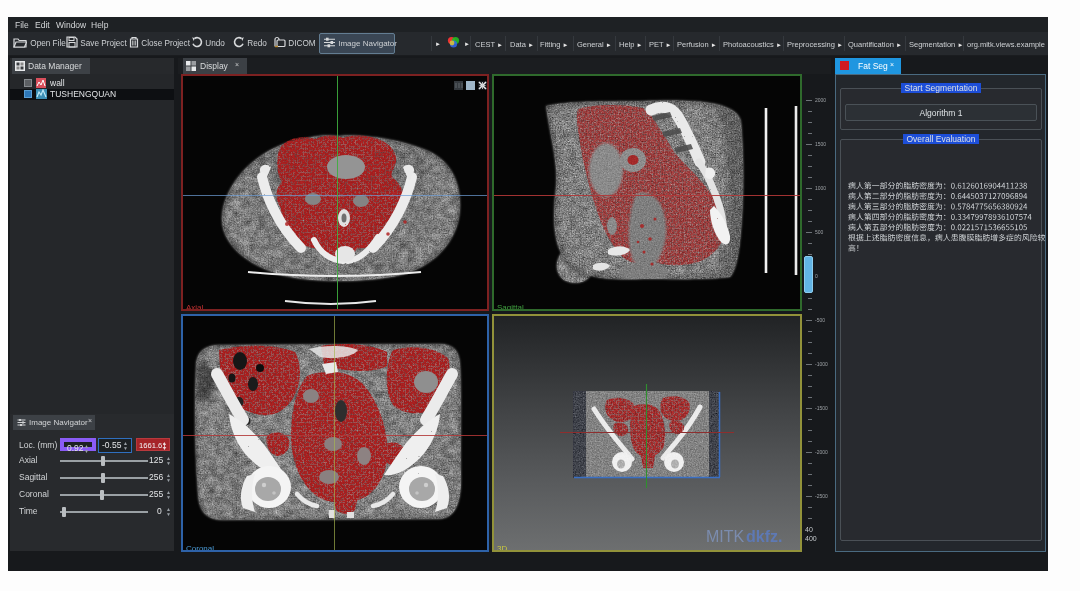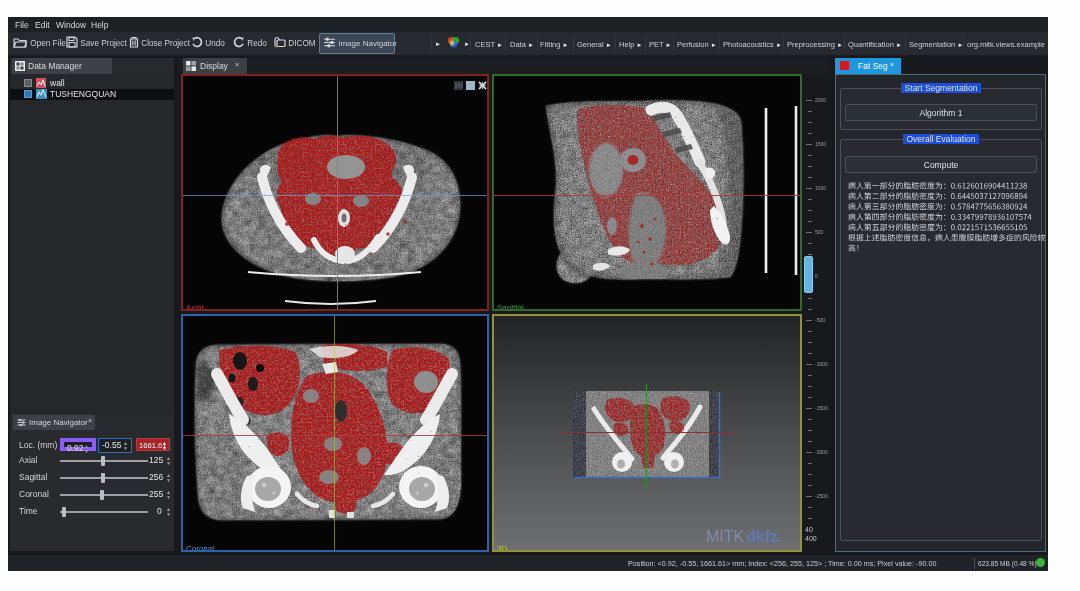--- a/index.html
+++ b/index.html
@@ -10,21 +10,21 @@
 #menubar { position:absolute; left:0; top:0; width:1040px; height:15px; background:#1e2124; color:#d4d6d8; font-size:8.5px; }
 #menubar span { position:absolute; top:3px; }
 
 #toolbar { position:absolute; left:0; top:15px; width:1040px; height:24px; background:#26292d; border-bottom:1px solid #1a1c1f; color:#ced1d4; font-size:8.2px; }
 .tbtn { position:absolute; top:3px; height:17px; line-height:17px; white-space:nowrap; }
 .tsep { position:absolute; top:4px; width:1px; height:15px; background:#404449; opacity:.6; }
 .arr { font-size:6px; color:#e8e8e8; }
 #inavbtn { position:absolute; left:311px; top:1px; width:76px; height:21px; background:#3a4654; border:1px solid #637d92; border-radius:2px; }
 
 #dmpanel { position:absolute; left:2px; top:41px; width:164px; height:372px; background:#27292c; }
-#dmtab { position:absolute; left:2px; top:0px; width:100px; height:16px; background:#3d4146; color:#d8dadc; font-size:8.5px; }
+#dmtab { position:absolute; left:2px; top:0px; width:78px; height:16px; background:#3d4146; color:#d8dadc; font-size:8.5px; }
 #dmbody { position:absolute; left:0; top:16px; width:164px; height:356px; background:#25272a; }
 .treerow { position:absolute; left:0; width:164px; height:11px; color:#e2e4e6; font-size:8.5px; }
 
 #inpanel { position:absolute; left:2px; top:397px; width:164px; height:137px; background:#282a2d; color:#d2d4d6; font-size:8.5px; }
 #intab { position:absolute; left:3px; top:1px; width:82px; height:15px; background:#3d4146; }
 .inrow { position:absolute; left:9px; height:12px; }
 .slider-track { position:absolute; height:2px; background:#9aa0a4; top:5px; }
 .slider-handle { position:absolute; width:4px; height:10px; background:#b9bdc0; top:1px; border-radius:1px; }
 .spinud { position:absolute; width:7px; font-size:5px; color:#9aa0a6; line-height:4.5px; }
 
@@ -562,21 +562,20 @@
     <span style="position:absolute;left:23px;top:3px">Fat Seg</span>
     <span style="position:absolute;left:55px;top:3px;font-size:7px">×</span>
   </div>
   <div id="rpanel">
     <div class="group" style="top:13px;height:42px">
       <div class="gtitle"><span>Start Segmentation</span></div>
       <div class="gbtn" style="top:15px">Algorithm 1</div>
     </div>
     <div class="group" style="top:64px;height:402px">
       <div class="gtitle"><span>Overall Evaluation</span></div>
-      <div class="gbtn" style="top:16px">Compute</div>
       <div id="cntext" style="top:41px;height:76px">
           <svg width="200" height="76" style="position:absolute;left:0;top:0" fill="#d9dde0">
             <defs>
               <path id="q0" d="M49 619C83 559 115 480 126 430L186 461C175 511 141 587 105 645ZM339 402V-80H408V337H585C578 257 548 165 421 104C436 92 457 68 467 53C554 100 602 159 628 220C684 167 744 104 775 62L825 103C787 152 710 228 647 282C651 301 654 319 655 337H849V6C849 -7 845 -10 831 -11C817 -12 770 -12 716 -10C726 -29 738 -58 741 -77C811 -77 857 -77 885 -65C914 -53 921 -32 921 5V402H657V505H949V571H316V505H587V402ZM522 827C534 796 546 759 556 727H203V429C203 400 202 368 200 336C137 304 78 273 34 254L60 185L193 261C178 158 143 53 62 -30C77 -40 105 -66 116 -80C254 58 274 272 274 428V658H959V727H644C633 761 616 807 601 842Z"></path>
               <path id="q1" d="M457 837C454 683 460 194 43 -17C66 -33 90 -57 104 -76C349 55 455 279 502 480C551 293 659 46 910 -72C922 -51 944 -25 965 -9C611 150 549 569 534 689C539 749 540 800 541 837Z"></path>
               <path id="q2" d="M168 401C160 329 145 240 131 180H398C315 93 188 17 70 -22C87 -36 108 -63 119 -81C238 -34 369 51 457 151V-80H531V180H821C811 89 800 50 786 36C778 29 768 28 750 28C732 27 685 28 636 33C647 14 656 -15 657 -36C709 -39 758 -39 783 -37C812 -35 830 -29 847 -12C873 13 886 74 900 214C901 224 902 244 902 244H531V337H868V558H131V494H457V401ZM231 337H457V244H217ZM531 494H795V401H531ZM212 845C177 749 117 658 46 598C65 589 95 572 109 561C147 597 184 643 216 696H271C292 656 312 607 321 575L387 599C380 624 364 662 346 696H507V754H249C261 778 272 803 281 828ZM598 845C572 753 525 665 464 607C483 598 515 579 530 568C561 602 591 646 617 696H685C718 657 749 607 763 574L828 602C816 628 793 664 767 696H947V754H644C654 778 663 803 670 828Z"></path>
               <path id="q3" d="M44 431V349H960V431Z"></path>
               <path id="q4" d="M141 628C168 574 195 502 204 455L272 475C263 521 236 591 206 645ZM627 787V-78H694V718H855C828 639 789 533 751 448C841 358 866 284 866 222C867 187 860 155 840 143C829 136 814 133 799 132C779 132 751 132 722 135C734 114 741 83 742 64C771 62 803 62 828 65C852 68 874 74 890 85C923 108 936 156 936 215C936 284 914 363 824 457C867 550 913 664 948 757L897 790L885 787ZM247 826C262 794 278 755 289 722H80V654H552V722H366C355 756 334 806 314 844ZM433 648C417 591 387 508 360 452H51V383H575V452H433C458 504 485 572 508 631ZM109 291V-73H180V-26H454V-66H529V291ZM180 42V223H454V42Z"></path>
               <path id="q5" d="M673 822 604 794C675 646 795 483 900 393C915 413 942 441 961 456C857 534 735 687 673 822ZM324 820C266 667 164 528 44 442C62 428 95 399 108 384C135 406 161 430 187 457V388H380C357 218 302 59 65 -19C82 -35 102 -64 111 -83C366 9 432 190 459 388H731C720 138 705 40 680 14C670 4 658 2 637 2C614 2 552 2 487 8C501 -13 510 -45 512 -67C575 -71 636 -72 670 -69C704 -66 727 -59 748 -34C783 5 796 119 811 426C812 436 812 462 812 462H192C277 553 352 670 404 798Z"></path>
               <path id="q6" d="M552 423C607 350 675 250 705 189L769 229C736 288 667 385 610 456ZM240 842C232 794 215 728 199 679H87V-54H156V25H435V679H268C285 722 304 778 321 828ZM156 612H366V401H156ZM156 93V335H366V93ZM598 844C566 706 512 568 443 479C461 469 492 448 506 436C540 484 572 545 600 613H856C844 212 828 58 796 24C784 10 773 7 753 7C730 7 670 8 604 13C618 -6 627 -38 629 -59C685 -62 744 -64 778 -61C814 -57 836 -49 859 -19C899 30 913 185 928 644C929 654 929 682 929 682H627C643 729 658 779 670 828Z"></path>
@@ -801,26 +800,20 @@
             <use href="#q41" transform="translate(173.8,59.6) scale(0.007900,-0.007900)"></use>
             <use href="#q42" transform="translate(181.7,59.6) scale(0.007900,-0.007900)"></use>
             <use href="#q43" transform="translate(189.6,59.6) scale(0.007900,-0.007900)"></use>
             <use href="#q44" transform="translate(0.0,70.0) scale(0.007900,-0.007900)"></use>
             <use href="#q45" transform="translate(7.9,70.0) scale(0.007900,-0.007900)"></use>
           </svg>
         </div>
     </div>
   </div>
 
-  <div id="statusbar">
-    <span style="position:absolute;left:620px;top:4px">Position: &lt;0.92, -0.55, 1661.61&gt; mm; Index: &lt;256, 255, 125&gt; ; Time: 0.00 ms; Pixel value: -90.00</span>
-    <span style="position:absolute;left:966px;top:3px;width:1px;height:11px;background:#4a4e53"></span>
-    <span style="position:absolute;left:970px;top:4.5px;font-size:6.6px">623.85 MB (0.48 %)</span>
-    <span style="position:absolute;left:1028px;top:3px;width:9px;height:9px;background:#3cb43c;border-radius:50%"></span>
-  </div>
 </div>
 
 <svg width="0" height="0" style="position:absolute">
 <defs>
 <filter id="ng" x="0" y="0" width="100%" height="100%" color-interpolation-filters="sRGB">
   <feTurbulence type="fractalNoise" baseFrequency="0.75" numOctaves="3" seed="3"></feTurbulence>
   <feColorMatrix type="matrix" values="0.25 0.5 0.25 0 0  0.25 0.5 0.25 0 0  0.25 0.5 0.25 0 0  0 0 0 0 1"></feColorMatrix>
   <feComponentTransfer>
           <feFuncR type="linear" slope="1.5" intercept="-0.25"></feFuncR>
           <feFuncG type="linear" slope="1.5" intercept="-0.25"></feFuncG>

